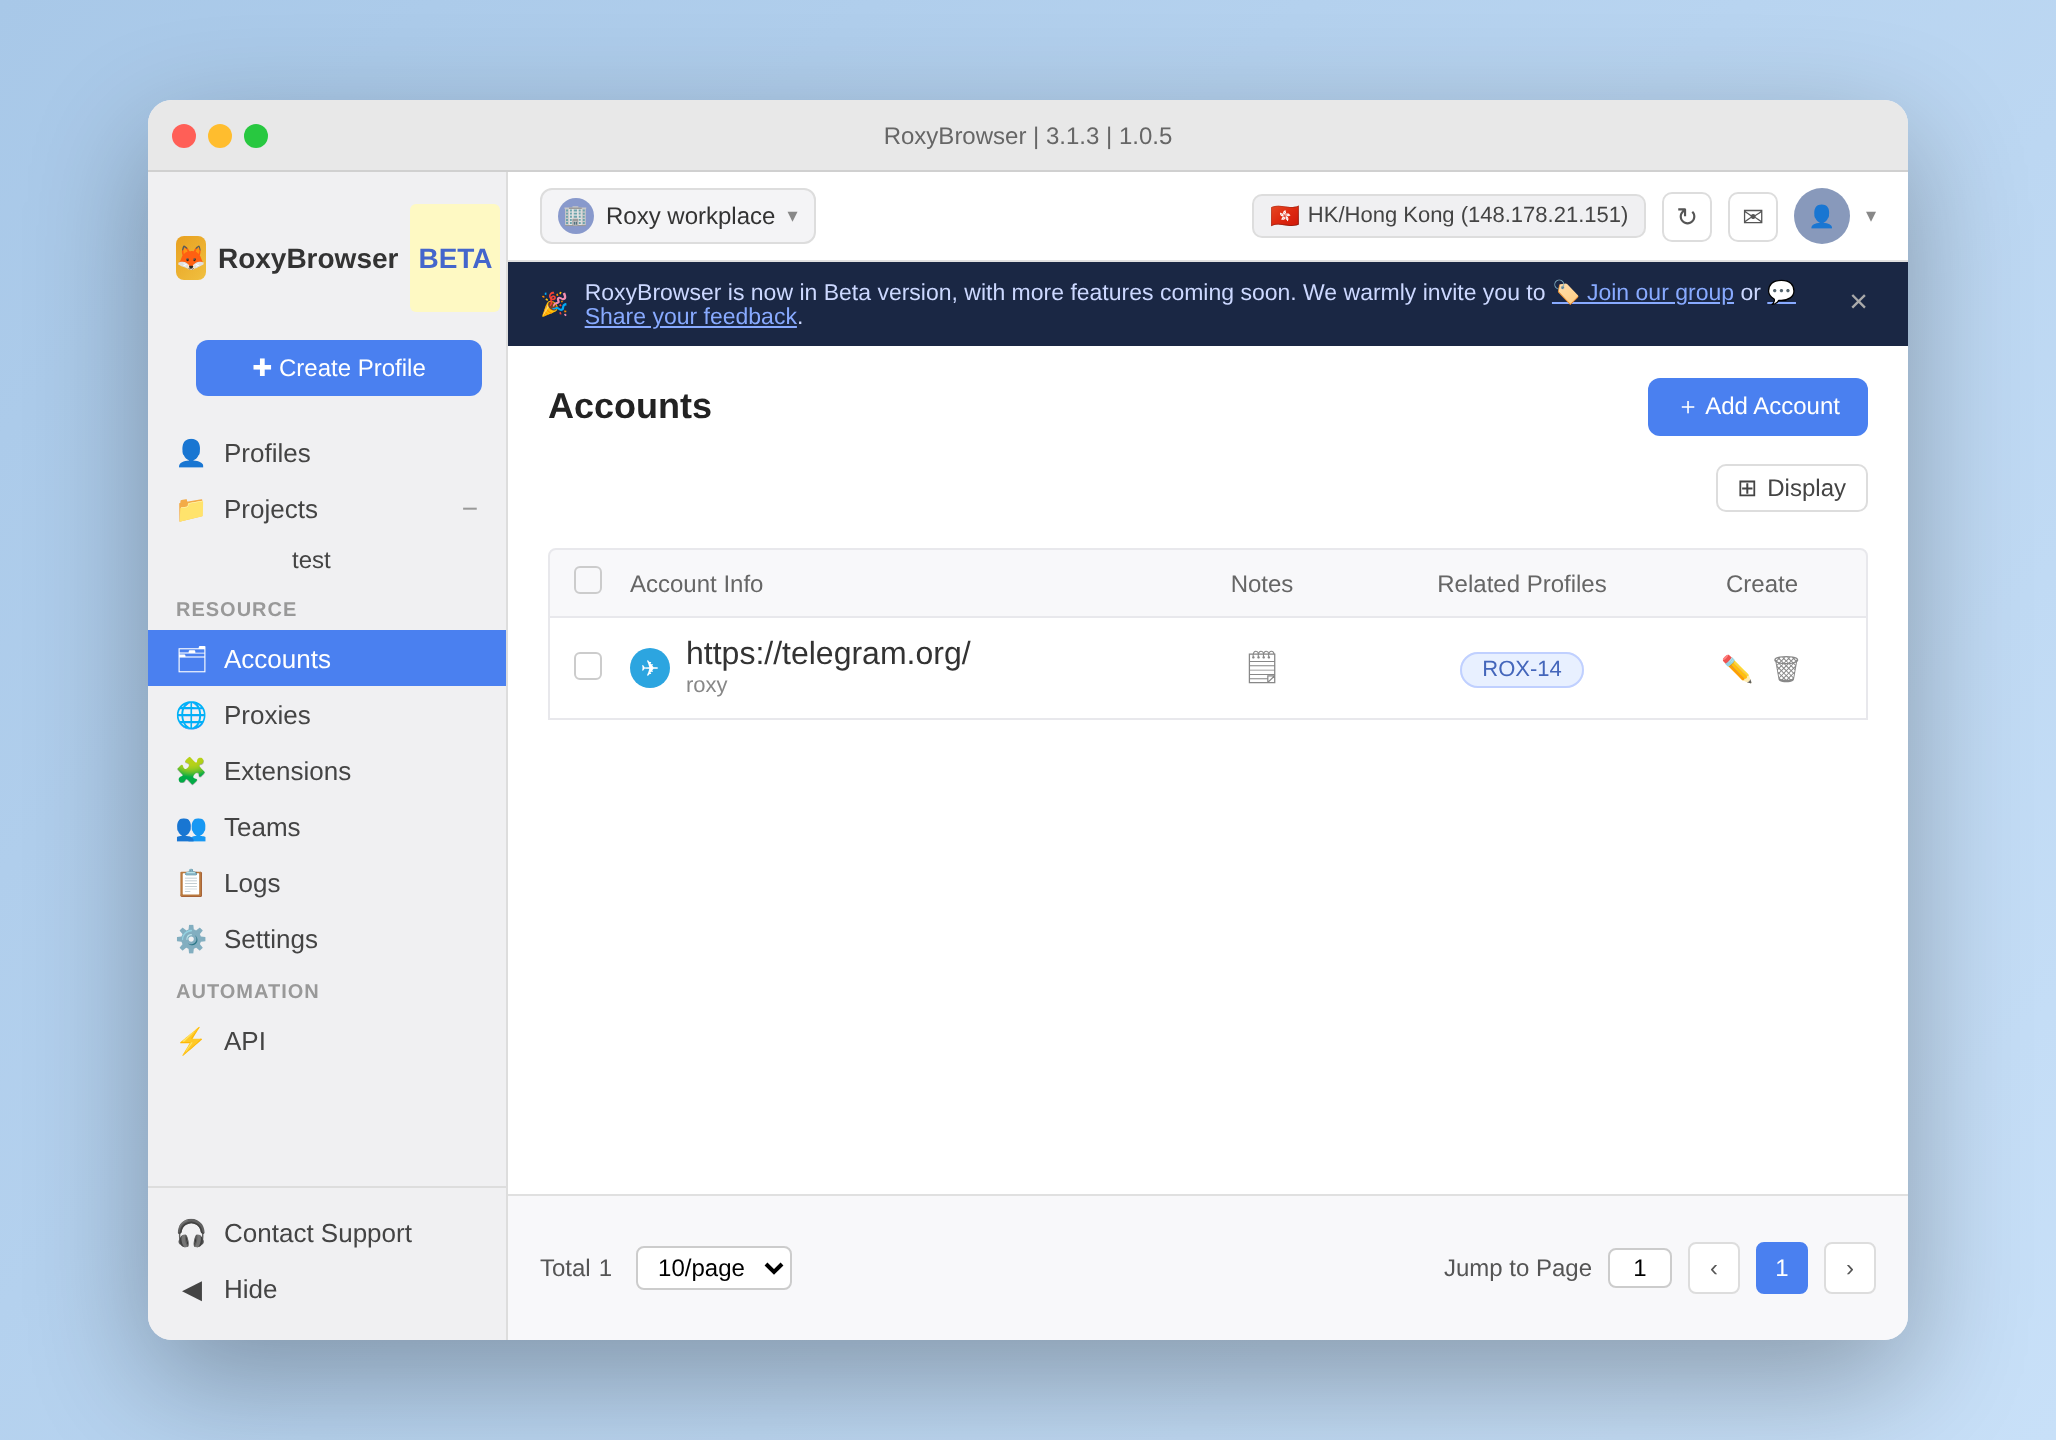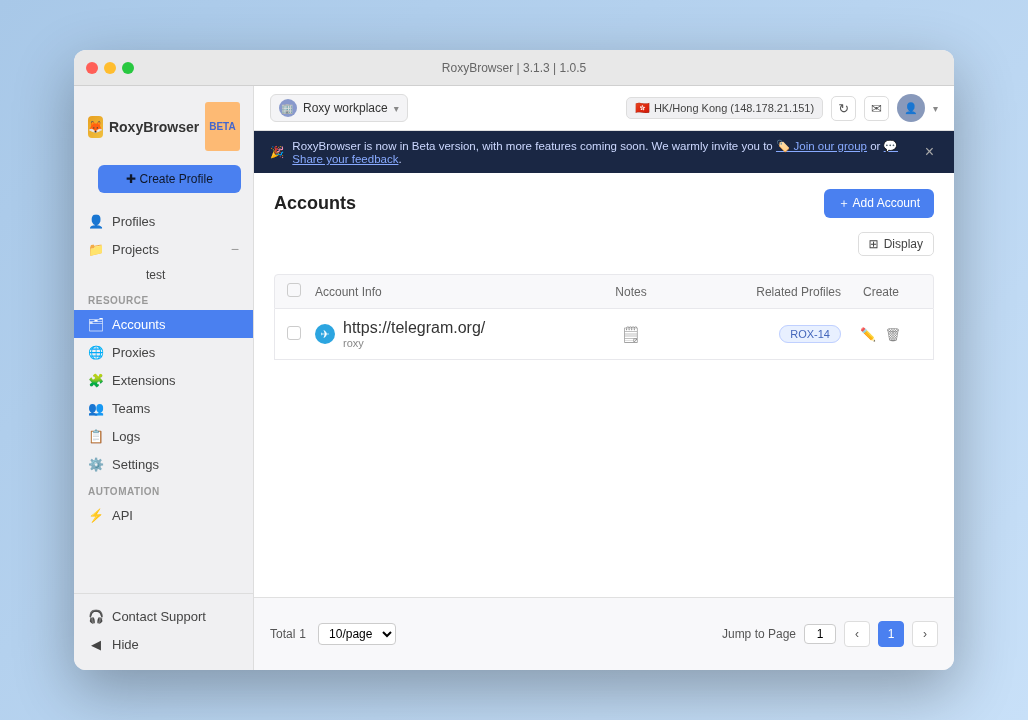--- a/index.html
+++ b/index.html
@@ -85,31 +85,31 @@
       align-items: center;
       justify-content: center;
       font-size: 12px;
     }
     .logo-text {
       font-size: 14px;
       font-weight: 600;
       color: #333;
     }
     .beta-badge {
-      background: #fdba74;
+      background: #fef9c3;
       color: #4466cc;
-      font-size: 10px;
+      font-size: 14px;
       padding: 19px 4px;
       border-radius: 3px;
       font-weight: 600;
     }
     .create-profile-btn {
       margin: 0 12px 14px 24px;
       background: #4a80f0;
-      color: #0f172a;
+      color: #ffffff;
       border: none;
       border-radius: 6px;
       padding: 7px 12px;
       font-size: 12px;
       cursor: pointer;
       display: flex;
       align-items: center;
       gap: 6px;
       justify-content: center;
       font-weight: 500;
@@ -326,21 +326,21 @@
       padding: 10px 12px;
       border: 1px solid #e8e8ec;
       border-top: none;
       background: #fff;
       font-size: 12px;
       color: #333;
     }
     .col-check { width: 28px; flex-shrink: 0; }
     .col-account { flex: 1; }
     .col-notes { width: 100px; text-align: center; }
-    .col-profiles { width: 160px; text-align: right; }
+    .col-profiles { width: 160px; text-align: center; }
     .col-action { width: 80px; text-align: center; }
     .checkbox {
       width: 14px;
       height: 14px;
       border: 1px solid #ccc;
       border-radius: 3px;
       cursor: pointer;
       display: inline-block;
     }
     .account-info {

